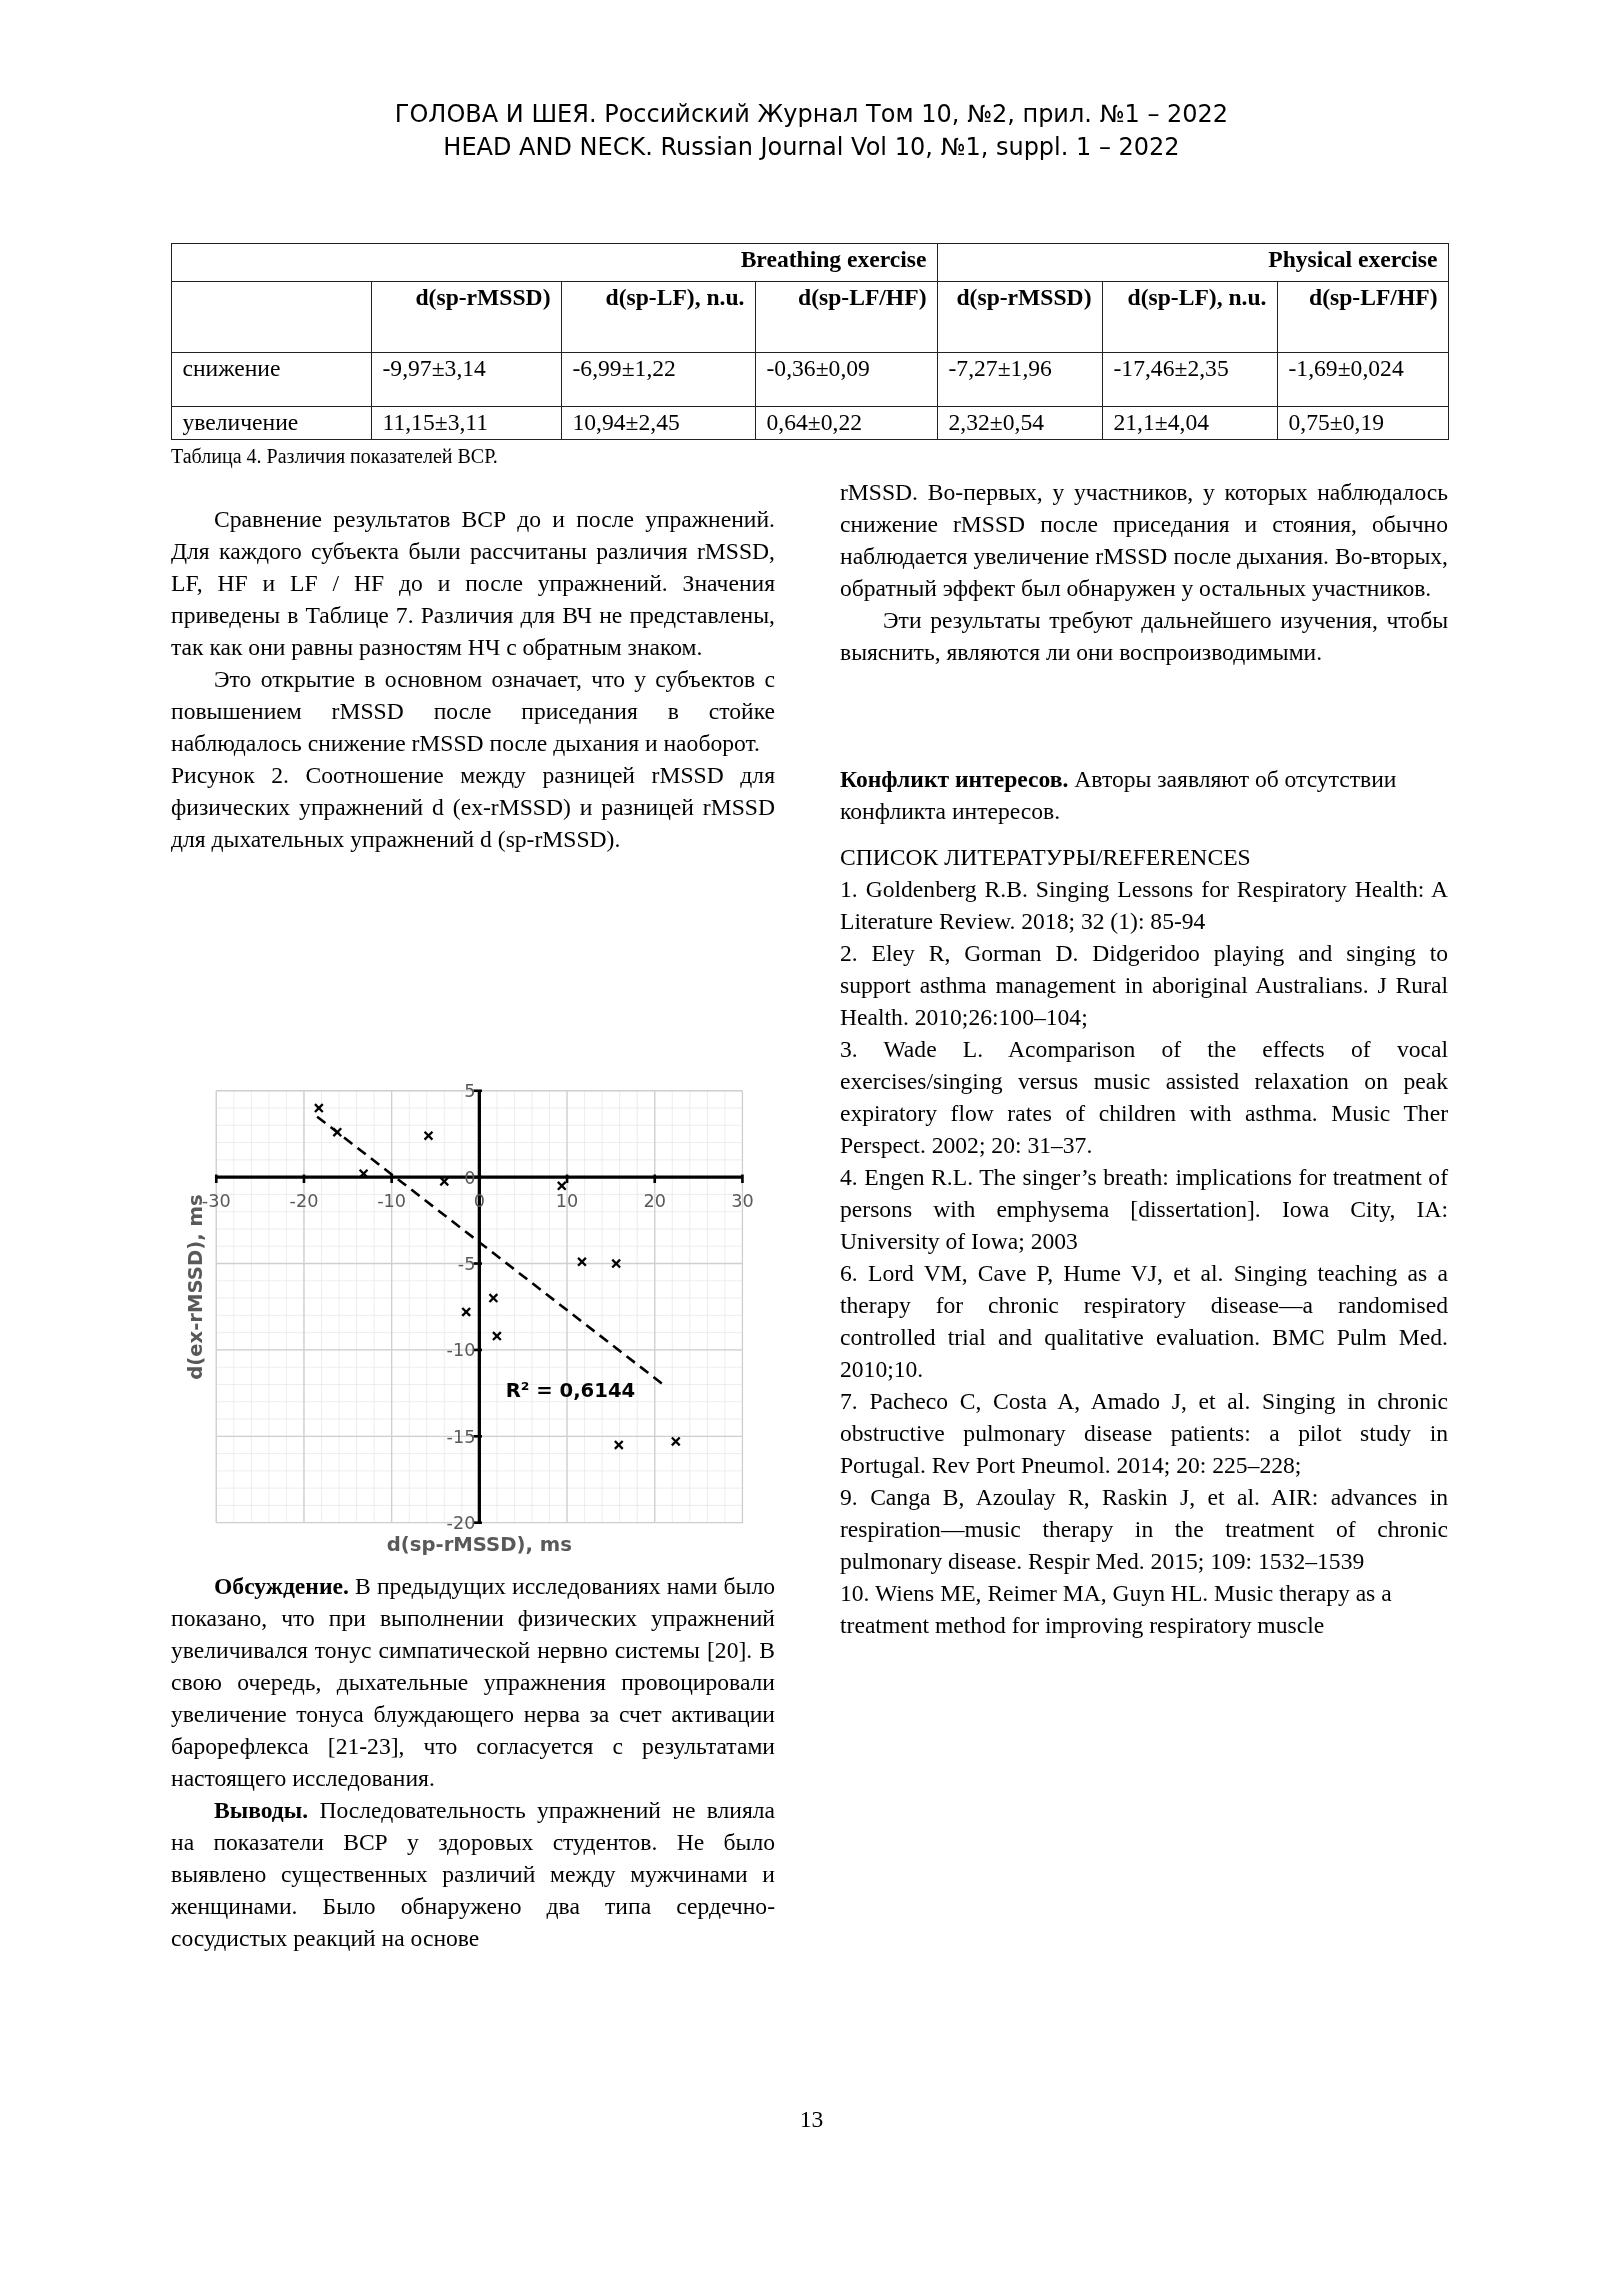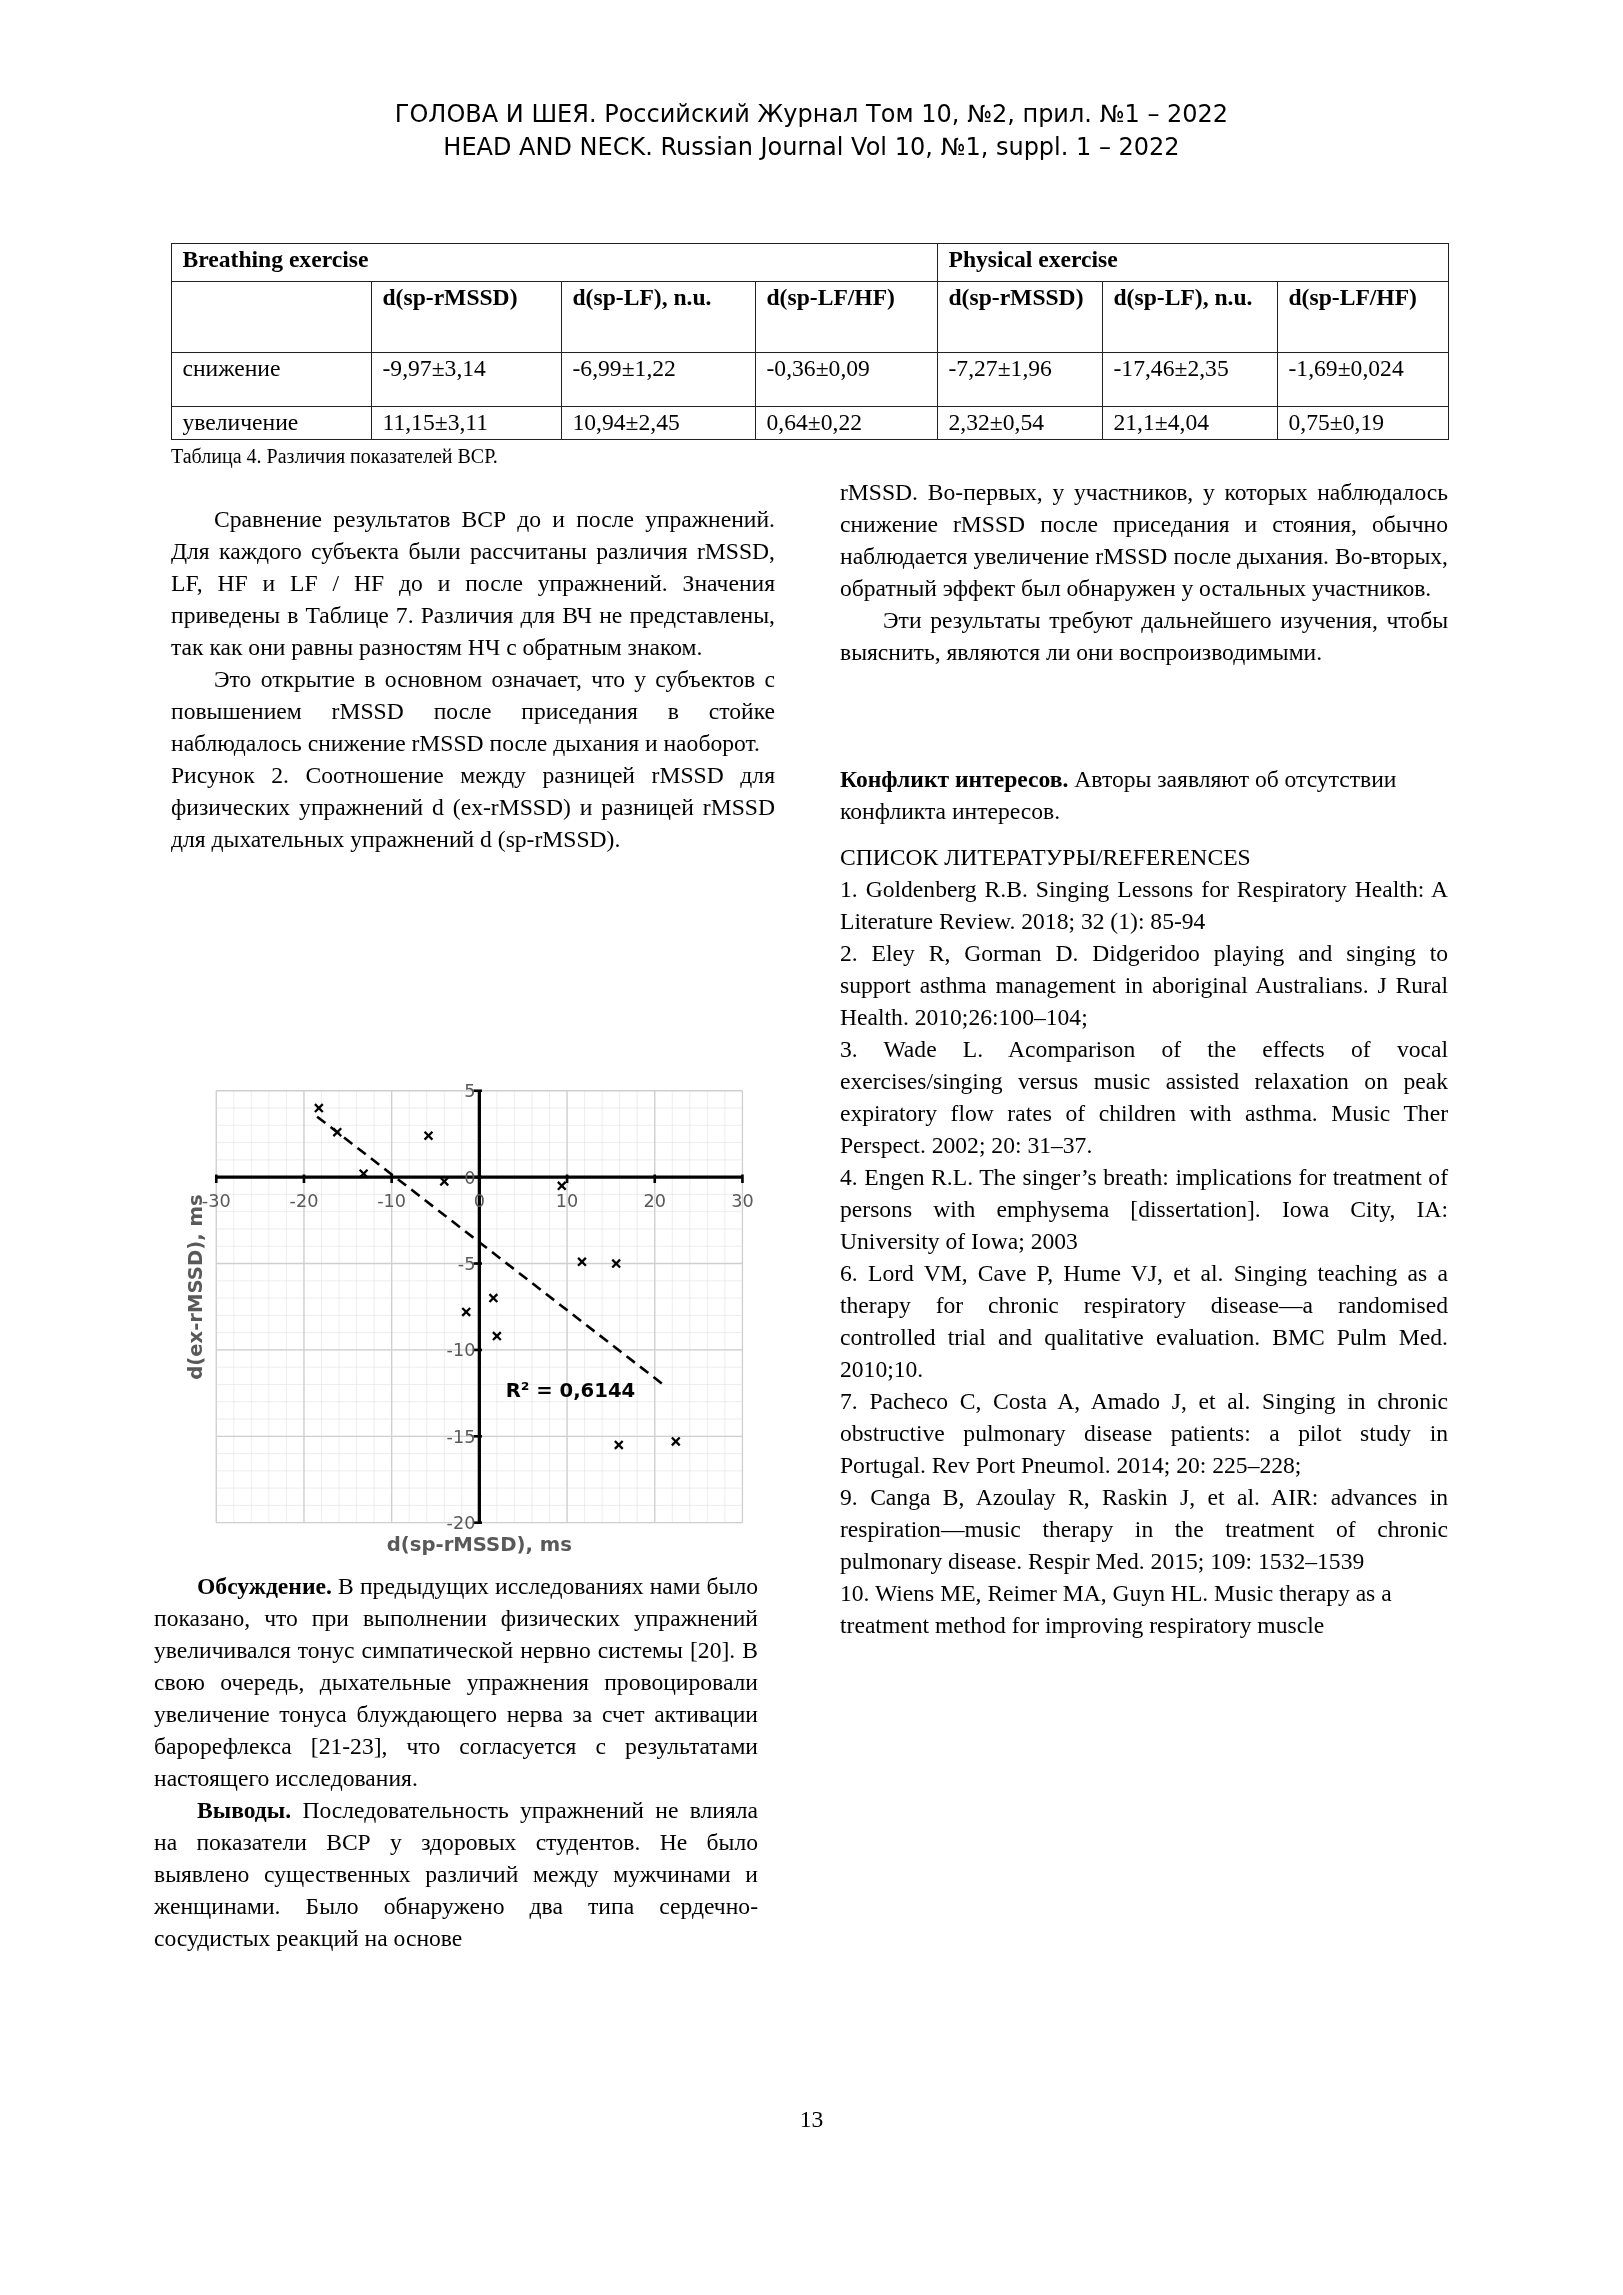--- a/index.html
+++ b/index.html
@@ -6,34 +6,34 @@
   body { width: 1623px; height: 2295px; position: relative; overflow: hidden; color: #000; }
   .serif { font-family: "Liberation Serif", "DejaVu Serif", serif; }
   .sans { font-family: "DejaVu Sans", "Liberation Sans", sans-serif; }
 
   .header { position: absolute; left: 0; width: 1623px; text-align: center; font-size: 24px; line-height: 33px; }
   .header.l1 { top: 98px; }
   .header.l2 { top: 131px; }
 
   table.results { position: absolute; left: 171px; top: 243px; width: 1276px; border-collapse: collapse; font-size: 23.6px; table-layout: fixed; }
   table.results td, table.results th { border: 1.3px solid #222; padding: 1.3px 10.5px; vertical-align: top; }
-  table.results th { font-weight: bold; text-align: left; line-height: 29px; }
+  table.results th { font-weight: bold; text-align: right; line-height: 29px; }
   table.results td { line-height: 29px; }
   .group-row th { height: 34px; }
   .sub-row th { height: 68px; }
   .data-row.r1 td { height: 50px; }
   .data-row.r2 td { height: 30px; }
 
   .caption { position: absolute; left: 171px; top: 445px; font-size: 20px; }
 
   .col { position: absolute; font-size: 23.6px; line-height: 32px; text-align: justify; }
   .col p { margin: 0; }
   .col .indent { text-indent: 43px; }
   .col-left-a { left: 171px; top: 503px; width: 604px; }
-  .col-left-b { left: 154px; top: 1570px; width: 604px; }
+  .col-left-b { left: 171px; top: 1570px; width: 604px; }
   .col-right-a { left: 840px; top: 476px; width: 608px; }
   .col-right-b { left: 840px; top: 763px; width: 608px; }
   .gap-small { height: 14.4px; }
   .ref-title { text-align: left; }
   b { font-weight: bold; }
 
   .chart { position: absolute; left: 177px; top: 1073px; width: 589px; height: 491px; }
   .chart svg { position: absolute; left: 0; top: 0; }
   .tick-label { font-family: "DejaVu Sans", "Liberation Sans", sans-serif; font-size: 27px; fill: #595959; }
   .axis-title { font-family: "DejaVu Sans", "Liberation Sans", sans-serif; font-size: 30px; font-weight: bold; fill: #595959; }

